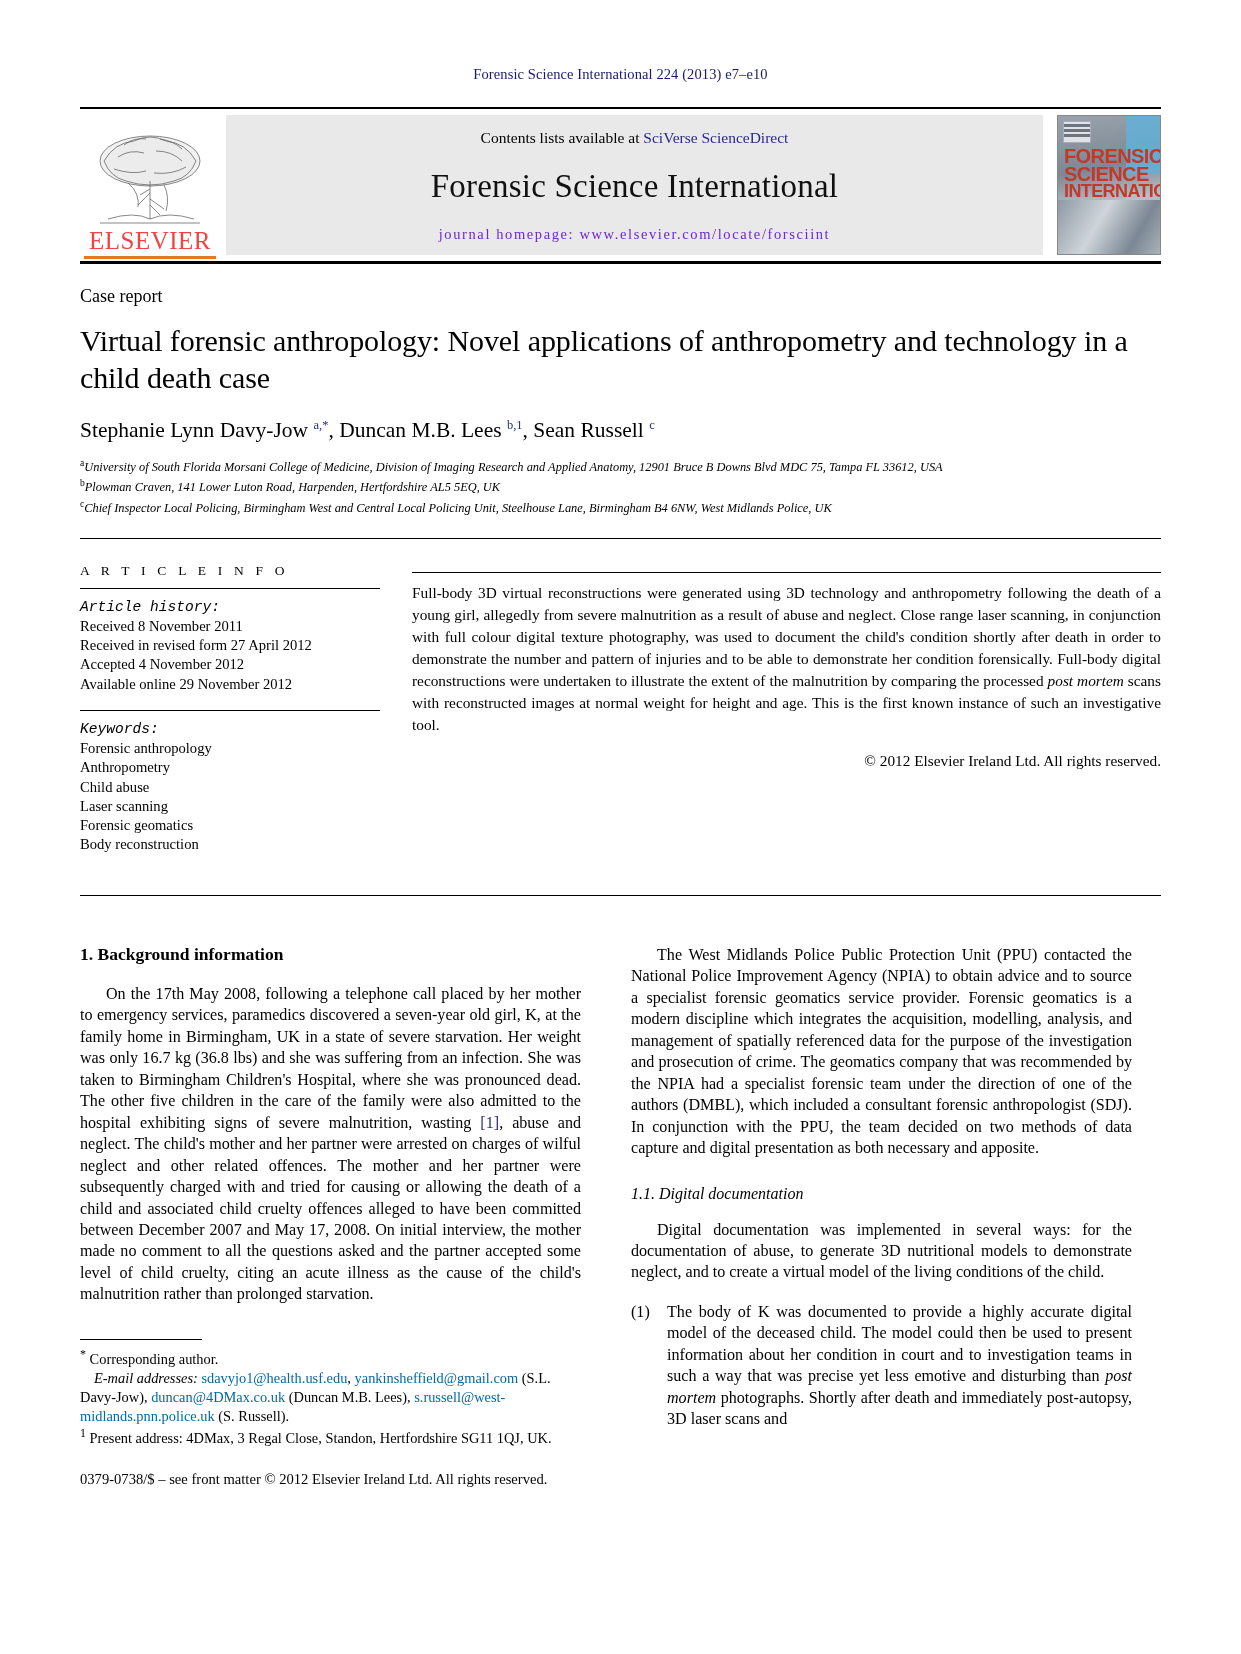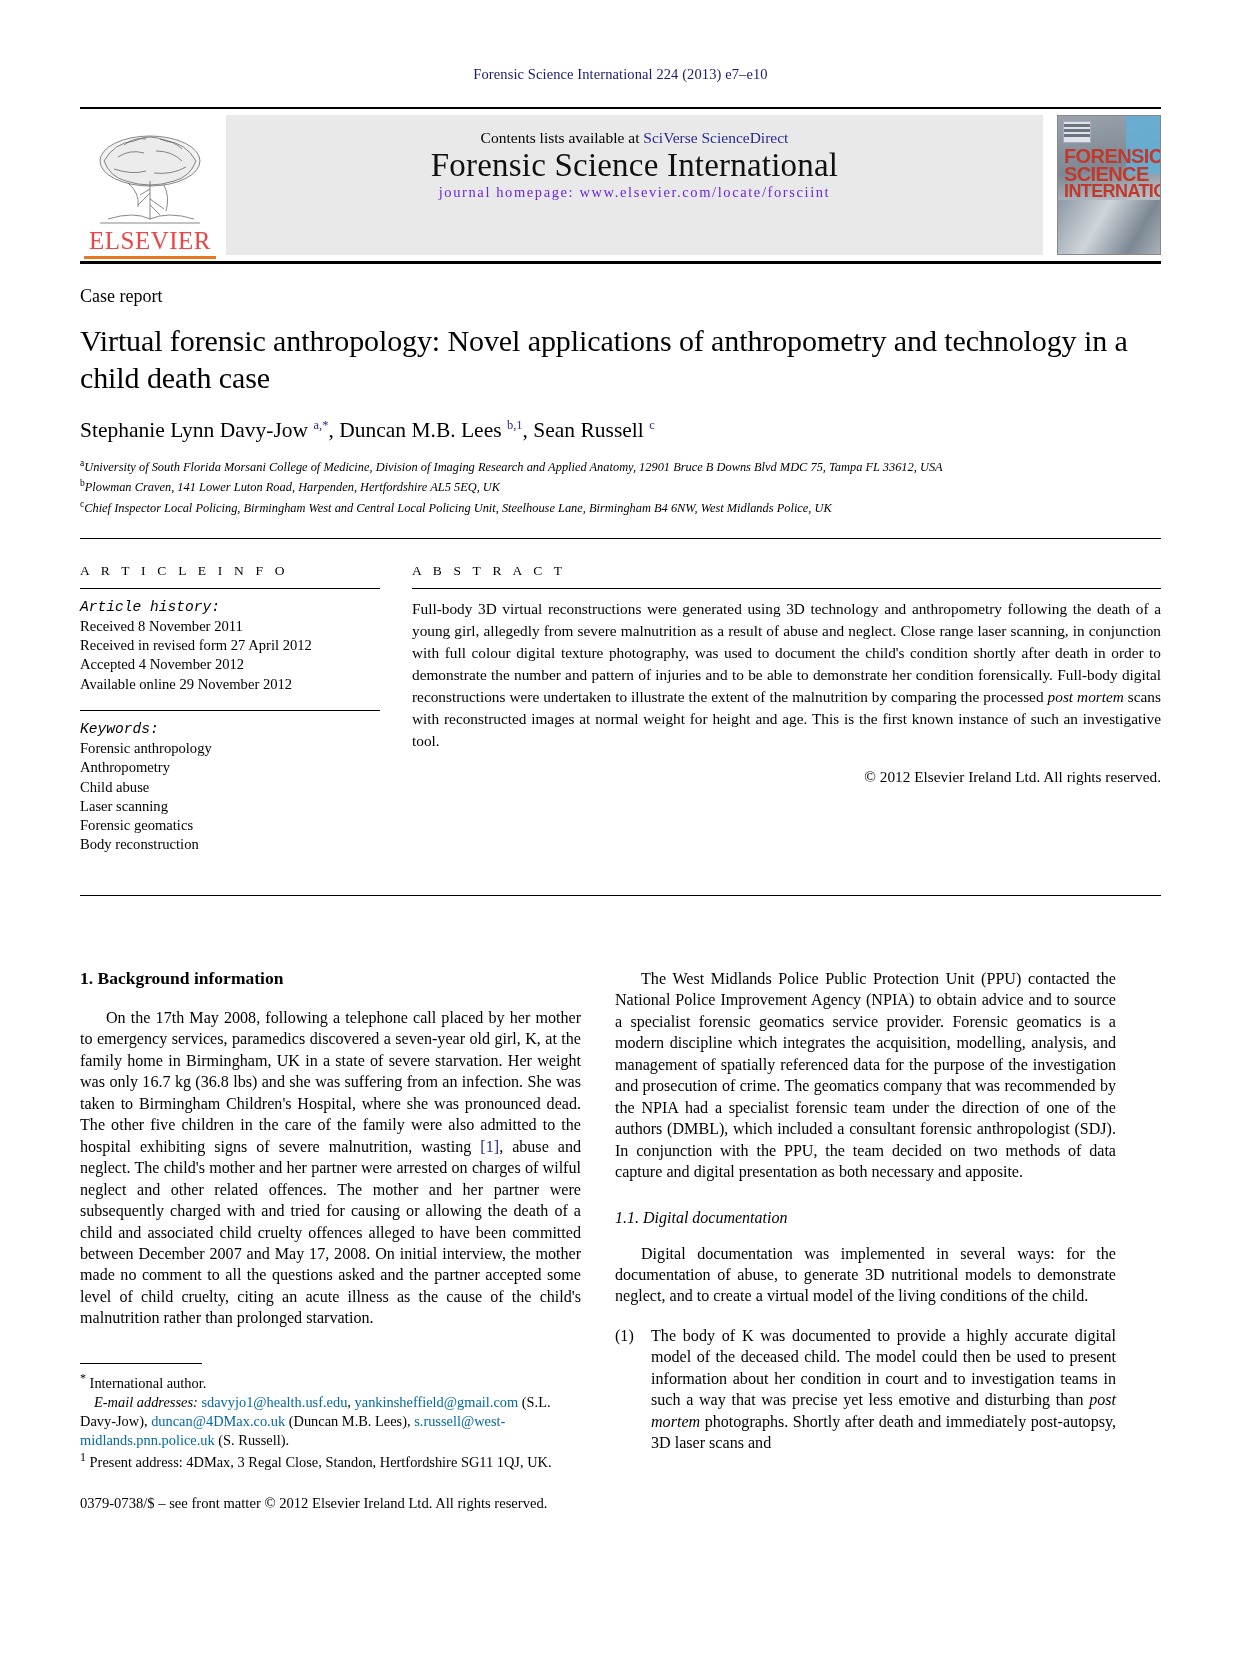--- a/index.html
+++ b/index.html
@@ -68,20 +68,21 @@
     height: 3px;
     background: #e87722;
     margin-top: 3px;
   }
   .masthead-center {
     flex: 1 1 auto;
     background: #e9e9e9;
     margin: 6px 0 6px 6px;
     display: flex;
     flex-direction: column;
+    justify-content: space-between;
     align-items: center;
     padding: 14px 0 12px 0;
     box-sizing: border-box;
   }
   .contents-line {
     font-size: 15.5px;
     color: #000;
   }
   .contents-line .sd-link { color: #2a2a8c; }
   .journal-title {
@@ -213,22 +214,22 @@
     margin-top: 16px;
   }
   .rule-after-abs {
     border-top: 1px solid #000;
     margin-top: 40px;
   }
 
   
   .body-cols {
     display: flex;
-    margin-top: 72px;
-    gap: 34px;
+    margin-top: 48px;
+    gap: 50px;
   }
   .bcol { width: 501px; flex: 0 0 501px; }
   h2.secthead {
     font-size: 17.5px;
     font-weight: bold;
     margin: 0 0 18px 0;
   }
   h3.subhead {
     font-size: 16px;
     font-style: italic;
@@ -356,38 +357,37 @@
         <div class="kw-line">Forensic anthropology</div>
         <div class="kw-line">Anthropometry</div>
         <div class="kw-line">Child abuse</div>
         <div class="kw-line">Laser scanning</div>
         <div class="kw-line">Forensic geomatics</div>
         <div class="kw-line">Body reconstruction</div>
       </div>
     </div>
 
     <div class="col-abs">
-      <div class="sect-label">A B S T R A C T</div>
       <div class="hairline"></div>
       <div class="abs-text"><span>Full-body 3D virtual reconstructions were generated using 3D technology and anthropometry following the death of a young girl, allegedly from severe malnutrition as a result of abuse and neglect. Close range laser scanning, in conjunction with full colour digital texture photography, was used to document the child's condition shortly after death in order to demonstrate the number and pattern of injuries and to be able to demonstrate her condition forensically. Full-body digital reconstructions were undertaken to illustrate the extent of the malnutrition by comparing the processed </span><i>post mortem</i><span> scans with reconstructed images at normal weight for height and age. This is the first known instance of such an investigative tool.</span></div>
       <div class="abs-copy">© 2012 Elsevier Ireland Ltd. All rights reserved.</div>
     </div>
   </div>
 
   <div class="rule-after-abs"></div>
 
   <div class="body-cols">
 
     <div class="bcol">
       <h2 class="secthead">1. Background information</h2>
       <p class="para"><span>On the 17th May 2008, following a telephone call placed by her mother to emergency services, paramedics discovered a seven-year old girl, K, at the family home in Birmingham, UK in a state of severe starvation. Her weight was only 16.7 kg (36.8 lbs) and she was suffering from an infection. She was taken to Birmingham Children's Hospital, where she was pronounced dead. The other five children in the care of the family were also admitted to the hospital exhibiting signs of severe malnutrition, wasting </span><span class="ref-link">[1]</span><span>, abuse and neglect. The child's mother and her partner were arrested on charges of wilful neglect and other related offences. The mother and her partner were subsequently charged with and tried for causing or allowing the death of a child and associated child cruelty offences alleged to have been committed between December 2007 and May 17, 2008. On initial interview, the mother made no comment to all the questions asked and the partner accepted some level of child cruelty, citing an acute illness as the cause of the child's malnutrition rather than prolonged starvation.</span></p>
 
       <div class="foot-wrap">
         <div class="foot-rule"></div>
-        <div class="fn lead"><sup>*</sup> <span>International author.</span></div>
+        <div class="fn lead"><sup>*</sup> <span>Corresponding author.</span></div>
         <div class="fn">
           <span class="lead"></span><i>E-mail addresses:</i>
           <span class="mail">sdavyjo1@health.usf.edu</span><span>, </span><span class="mail">yankinsheffield@gmail.com</span>
           <span>(S.L. Davy-Jow), </span><span class="mail">duncan@4DMax.co.uk</span><span> (Duncan M.B. Lees),</span>
           <span class="mail">s.russell@west-midlands.pnn.police.uk</span><span> (S. Russell).</span>
         </div>
         <div class="fn lead"><sup>1</sup> <span>Present address: 4DMax, 3 Regal Close, Standon, Hertfordshire SG11 1QJ, UK.</span></div>
 
         <div class="issn-block">
           <div>0379-0738/$ – see front matter © 2012 Elsevier Ireland Ltd. All rights reserved.</div>

